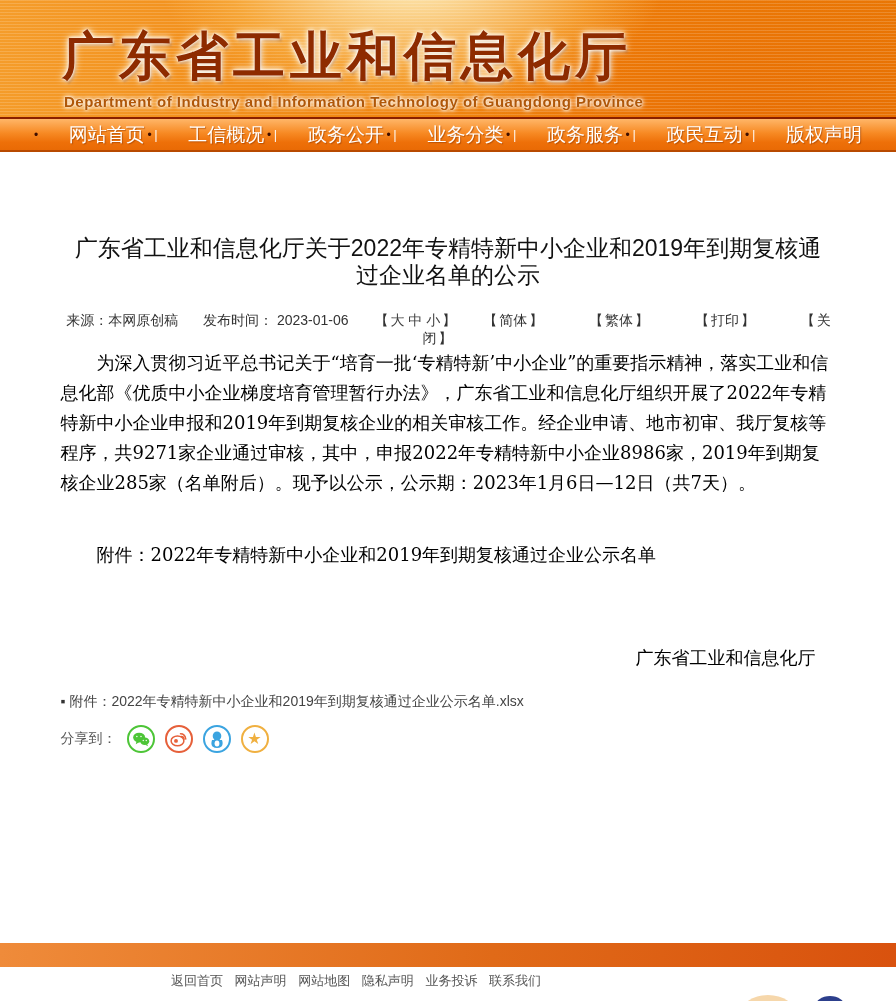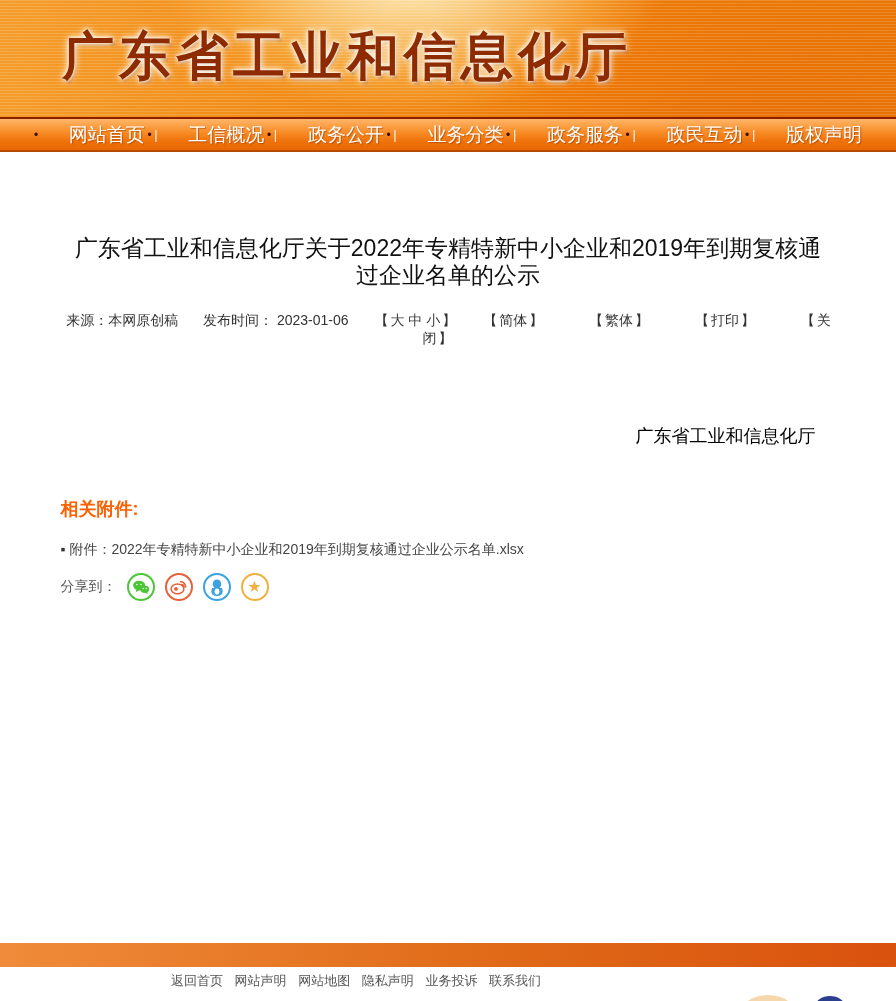--- a/index.html
+++ b/index.html
@@ -117,20 +117,21 @@
   .badge2{
     position:absolute;left:815px;top:996px;width:30px;height:22px;border-radius:50%;
     background:linear-gradient(to bottom,#2c3f8c 0 45%,#e08030 45%);
   }
 </style>
 </head>
 <body>
 
 <div class="banner">
   <div class="banner-title">广东省工业和信息化厅</div>
+  <div class="banner-sub">Department of Industry and Information Technology of Guangdong Province</div>
 </div>
 
 <div class="navbar">
   <span class="nav-dot">•</span>
   <a href="#">网站首页</a>
   <span class="nav-dot">•</span>
     <span class="nav-pipe">|</span>
   <a href="#">工信概况</a>
   <span class="nav-dot">•</span>
     <span class="nav-pipe">|</span>
@@ -156,24 +157,25 @@
     <span>来源：本网原创稿</span>
     <span class="sep">发布时间： 2023-01-06</span>
     <span class="meta-item"><span>【</span><span class="gray">大 中 小</span><span>】</span></span>
     <span class="meta-item sep"><span>【</span><span>简体</span><span>】</span></span>
     <span class="meta-item sep"><span>【</span><span>繁体</span><span>】</span></span>
     <span class="meta-item sep"><span>【</span><span>打印</span><span>】</span></span>
     <span class="meta-item sep"><span>【</span><span>关闭</span><span>】</span></span>
   </div>
 
   <div class="body-text">
+    <p class="p1">为深入贯彻习近平总书记关于“培育一批‘专精特新’中小企业”的重要指示精神，落实工业和信息化部《优质中小企业梯度培育管理暂行办法》，广东省工业和信息化厅组织开展了2022年专精特新中小企业申报和2019年到期复核企业的相关审核工作。经企业申请、地市初审、我厅复核等程序，共9271家企业通过审核，其中，申报2022年专精特新中小企业8986家，2019年到期复核企业285家（名单附后）。现予以公示，公示期：2023年1月6日—12日（共7天）。</p>
+    <div class="attach-line">附件：2022年专精特新中小企业和2019年到期复核通过企业公示名单</div>
     <div class="signer">广东省工业和信息化厅</div>
   </div>
 
-  <div class="rel-heading">相关附件:</div>
   <div class="rel-item">
     <span class="sq">▪</span><span>附件：2022年专精特新中小企业和2019年到期复核通过企业公示名单.xlsx</span>
   </div>
 
   <div class="share-row">
     <span>分享到：</span>
     <span class="share-circle c-wechat">
       <svg width="18" height="16" viewBox="0 0 24 20">
         <ellipse cx="9.5" cy="8" rx="8" ry="6.5" fill="#4dc537"></ellipse>
         <path d="M6 13 L5 17 L10 14 Z" fill="#4dc537"></path>

